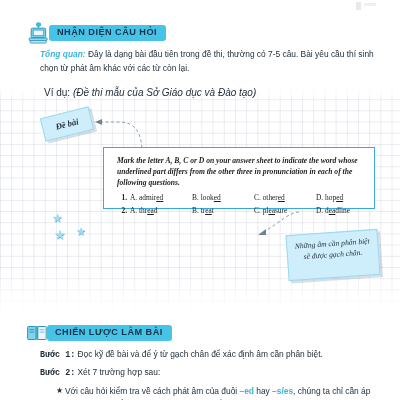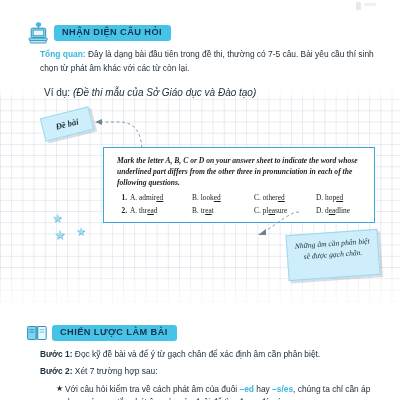--- a/index.html
+++ b/index.html
@@ -68,21 +68,20 @@
     width: 26px;
     height: 10px;
     opacity: 0.12;
   }
 
   
   .section-head {
     position: absolute;
     display: flex;
     align-items: center;
-    gap: 5px;
   }
   .sec1 { left: 27px; top: 22px; }
   .sec2 { left: 27px; top: 325px; justify-content: flex-end; }
 
   .head-badge {
     background: #47C3E8;
     color: #15344a;
     font-size: 9.2px;
     font-weight: bold;
     letter-spacing: 0.45px;
@@ -101,20 +100,21 @@
     left: 40px;
     top: 48px;
     width: 335px;
     font-size: 8.4px;
     line-height: 1.62;
     color: #22303c;
   }
   .ov-label {
     color: #38b6e0;
     font-weight: bold;
+    font-style: italic;
   }
 
   .vidu {
     position: absolute;
     left: 44px;
     top: 87px;
     font-size: 10px;
     color: #22303c;
   }
   .vidu em {
@@ -162,21 +162,21 @@
   }
   .arrow-left  { left: 92px;  top: 108px; width: 86px; height: 56px; }
   .arrow-right { left: 250px; top: 208px; width: 52px; height: 40px; }
 
   
   .exam-box {
     position: absolute;
     left: 103px;
     top: 147px;
     width: 272px;
-    height: 76px;
+    height: 62px;
     background: #ffffff;
     border: 1.4px solid #3aa8d8;
     box-sizing: border-box;
     padding: 8px 10px 0 13px;
   }
   .exam-instruction {
     font-family: "Liberation Serif", serif;
     font-style: italic;
     font-weight: bold;
     font-size: 7.6px;
@@ -221,21 +221,21 @@
   .strategy {
     position: absolute;
     left: 40px;
     top: 348px;
     width: 340px;
     font-size: 8.4px;
     line-height: 1.58;
     color: #22303c;
   }
   .step-line { margin-bottom: 4px; }
-  .step-label { font-weight: bold; }
+  .step-label { font-weight: bold; font-family: Liberation Mono, monospace; }
   .bullet-line {
     display: flex;
     margin-top: 4px;
     padding-left: 16px;
   }
   .bullet-star {
     flex: 0 0 9px;
     color: #22303c;
     font-size: 8px;
     line-height: 1.58;

